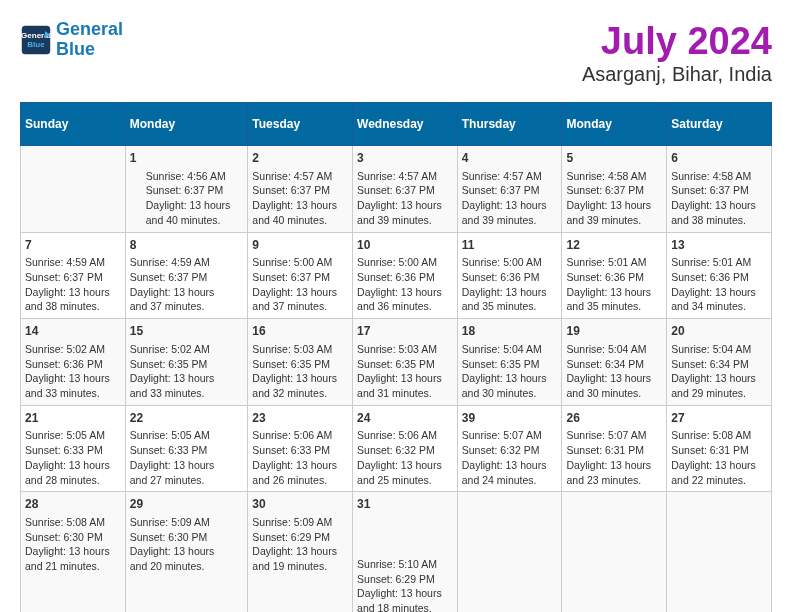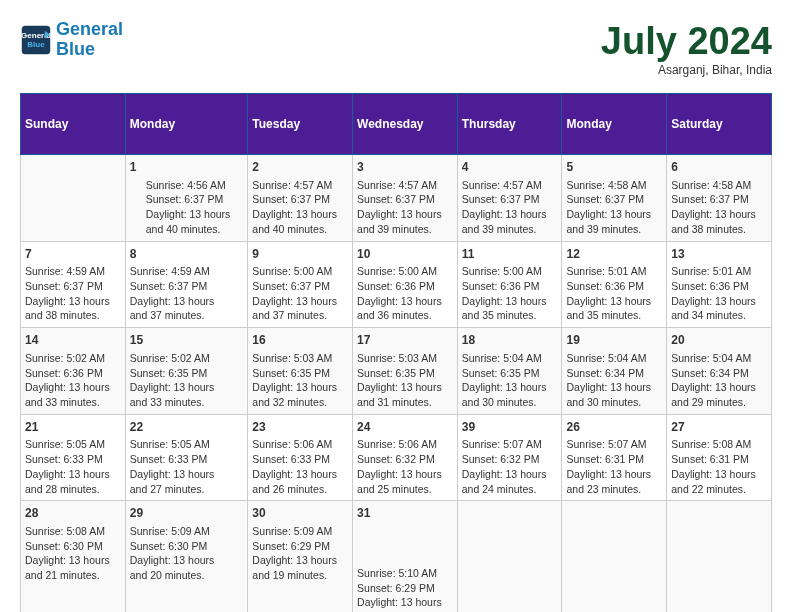--- a/index.html
+++ b/index.html
@@ -33,36 +33,36 @@
     .logo-icon {
       width: 32px;
       height: 32px;
     }
     .title-area {
       text-align: right;
     }
     .month-title {
       font-size: 38px;
       font-weight: bold;
-      color: #14532d;
+      color: #a21caf;
     }
     .location-title {
-      font-size: 12px;
+      font-size: 20px;
       color: #333;
       font-weight: normal;
     }
     table {
       width: 100%;
       border-collapse: collapse;
       font-size: 11px;
     }
     thead tr th {
-      background-color: #4c1d95;
+      background-color: #0369a1;
       color: #fff;
-      padding: 23px 4px;
+      padding: 14px 4px;
       text-align: left;
       font-size: 12px;
       font-weight: bold;
       border: 1px solid #1a5a9a;
     }
     tbody tr td {
       border: 1px solid #ccc;
       vertical-align: top;
       padding: 4px 4px;
       min-height: 80px;

